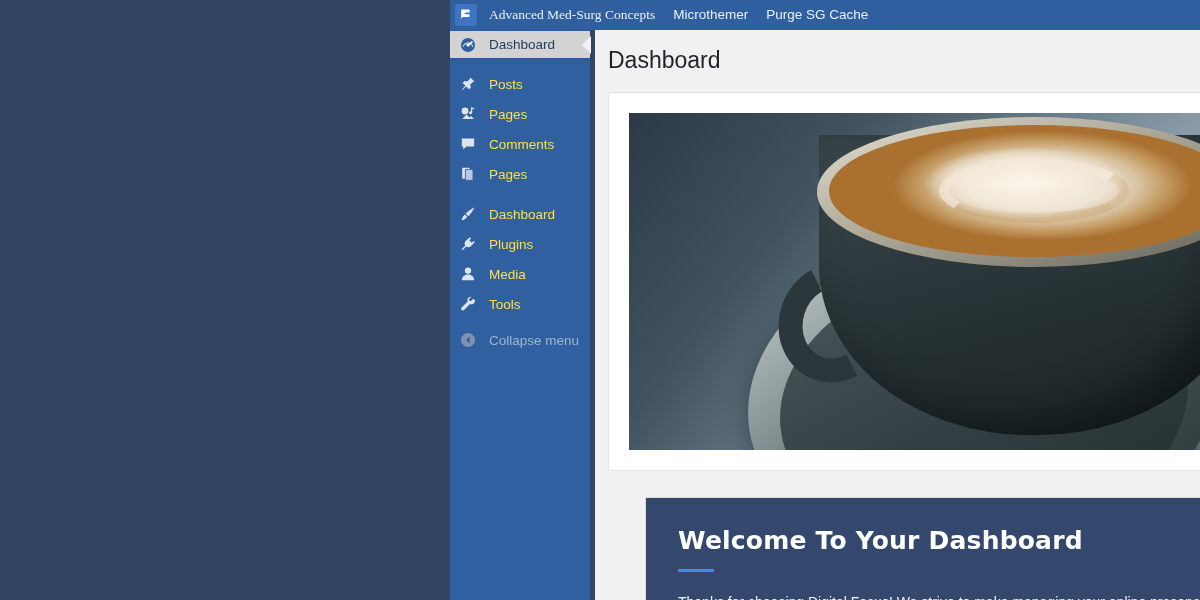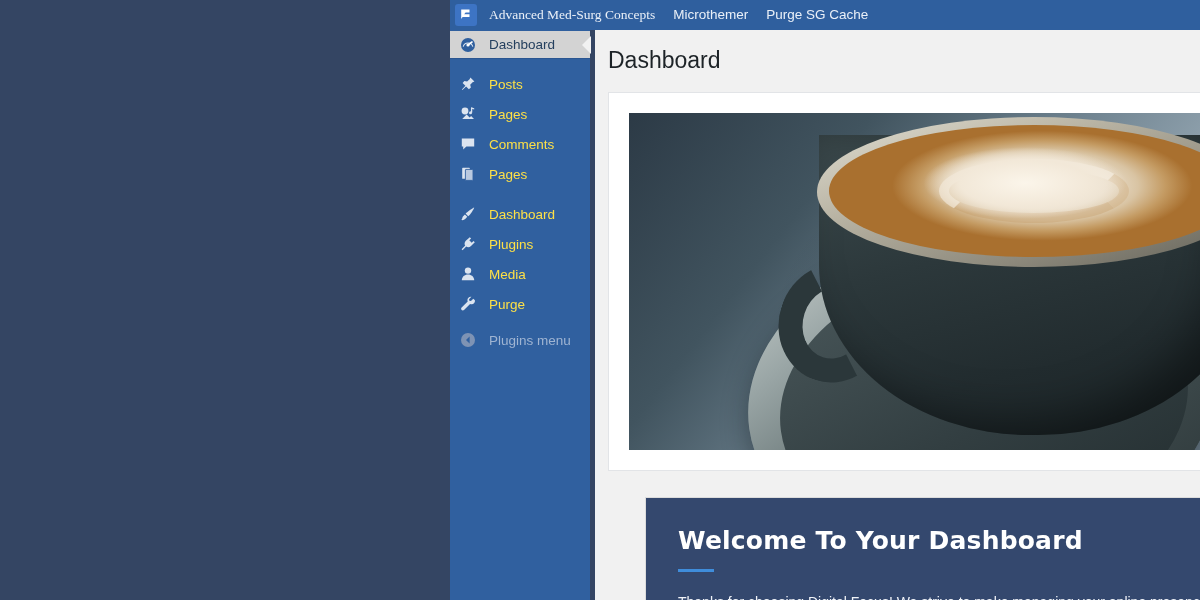--- a/index.html
+++ b/index.html
@@ -391,32 +391,32 @@
         </span>
         <span>Media</span>
       </div>
 
       <div class="menu-row">
         <span class="mi">
           <svg width="16" height="16" viewBox="0 0 16 16">
             <path d="M13.8 2.2 L11.3 4.7 L9.6 4.4 L9.3 2.7 L11.8 0.2 C9.7 -0.2 7.6 1.4 7.6 3.7 C7.6 4.3 7.7 4.8 7.9 5.2 L1.5 11.6 C0.8 12.3 0.8 13.4 1.5 14.1 C2.2 14.8 3.3 14.8 4.0 14.1 L10.4 7.7 C10.9 7.9 11.4 8.0 12.0 8.0 C14.3 8.0 15.9 5.9 15.5 3.8 Z" fill="#dbe4f0" transform="translate(0.2 0.6) scale(0.95)"></path>
           </svg>
         </span>
-        <span>Purge</span>
+        <span>Tools</span>
       </div>
 
 
       <div class="menu-row collapse">
         <span class="mi">
           <svg width="16" height="16" viewBox="0 0 16 16">
             <circle cx="8" cy="8" r="7" fill="#7e93b4"></circle>
             <path d="M9.6 4.6 L6.0 8.0 L9.6 11.4 Z" fill="#30609f"></path>
           </svg>
         </span>
-        <span>Plugins menu</span>
+        <span>Collapse menu</span>
       </div>
 
     </div>
 
     <div class="wp-content">
 
       <h1 class="page-title">Dashboard</h1>
 
       <div class="banner-card">
         <div class="banner-img">

